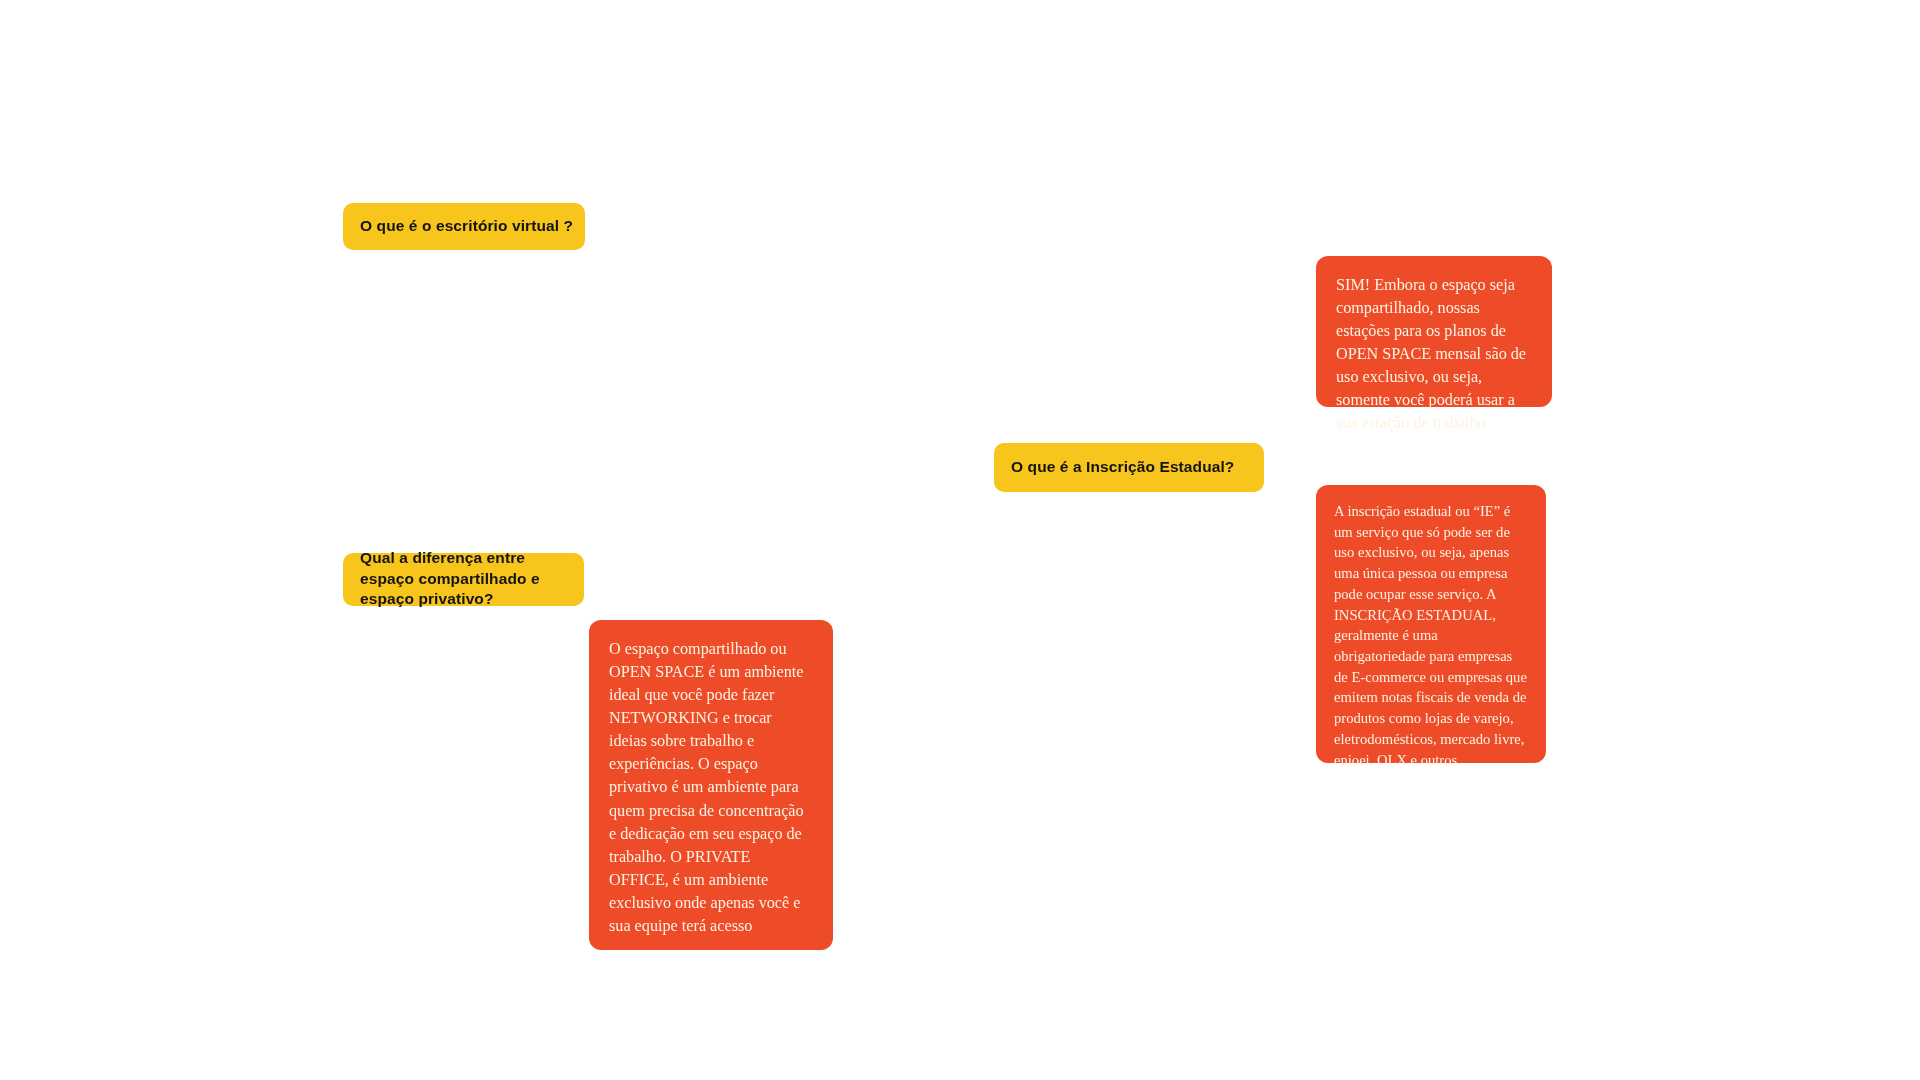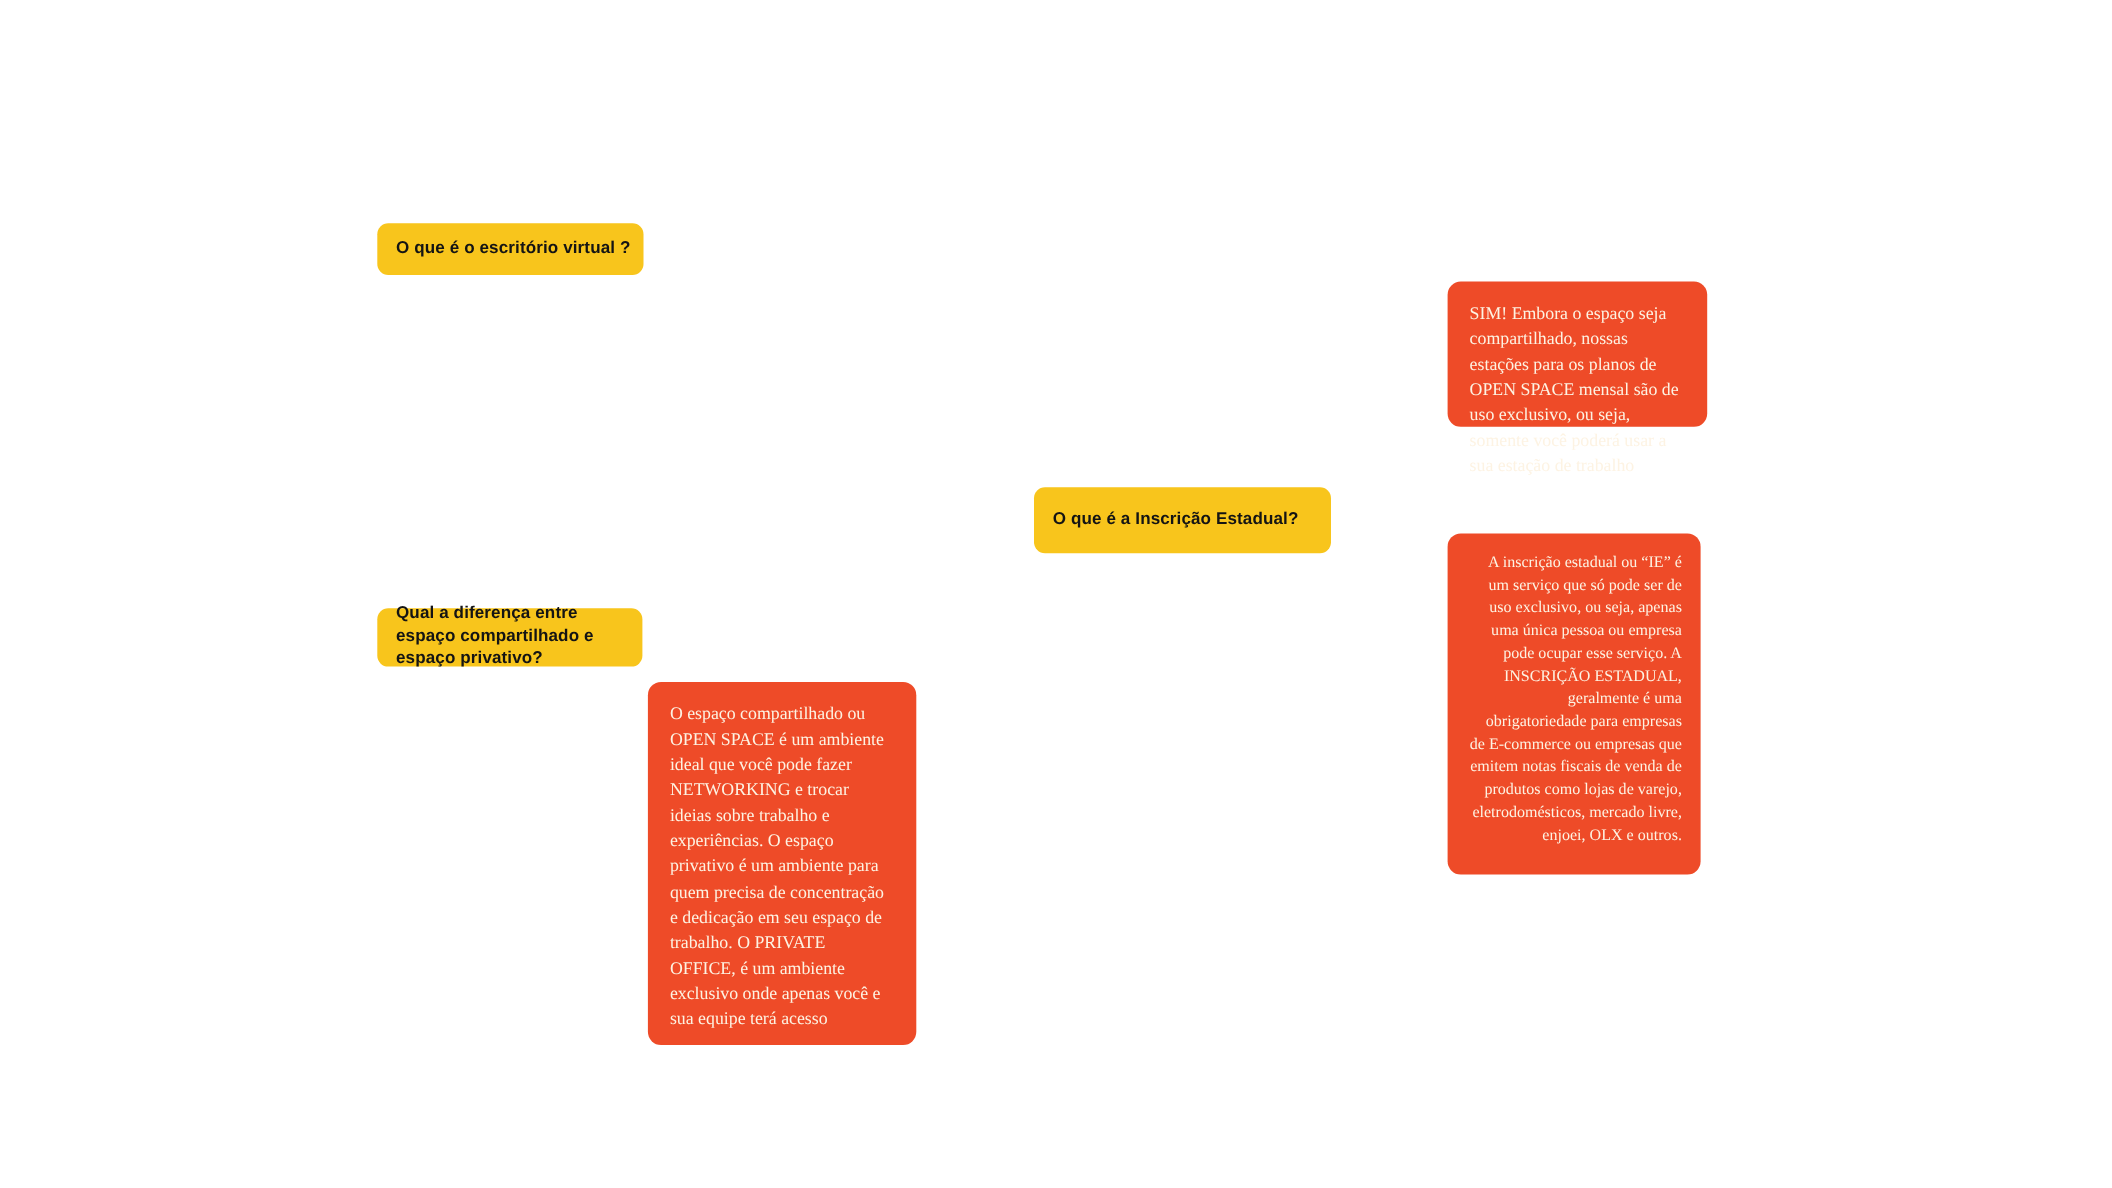--- a/index.html
+++ b/index.html
@@ -60,24 +60,24 @@
   }
 
   
   #q1 { left: 343px;  top: 203px;  width: 242px;  height: 47px; }
   #a1 { left: 599px;  top: 252px;  width: 244px;  height: 298px; }
 
   #q2 { left: 343px;  top: 553px;  width: 241px;  height: 53px; }
   #a2 { left: 589px;  top: 620px;  width: 244px;  height: 330px; }
 
   #q3 { left: 988px;  top: 201px;  width: 304px;  height: 55px; }
-  #a3 { left: 1316px; top: 256px;  width: 236px;  height: 132px; }
+  #a3 { left: 1316px; top: 256px;  width: 236px;  height: 151px; }
 
-  #q4 { left: 940px;  top: 443px;  width: 270px;  height: 60px; }
-  #a4 { left: 1316px; top: 485px;  width: 230px;  height: 310px; text-align: right; }
+  #q4 { left: 994px;  top: 443px;  width: 270px;  height: 49px; }
+  #a4 { left: 1316px; top: 485px;  width: 230px;  height: 278px; }
 </style>
 </head>
 <body>
 
 <div id="faq-canvas">
 
   <div class="question-pill" id="q1">O que é o escritório virtual ?</div>
 
 
   <div class="question-pill" id="q2">Qual a diferença entre espaço compartilhado e espaço privativo?</div>

